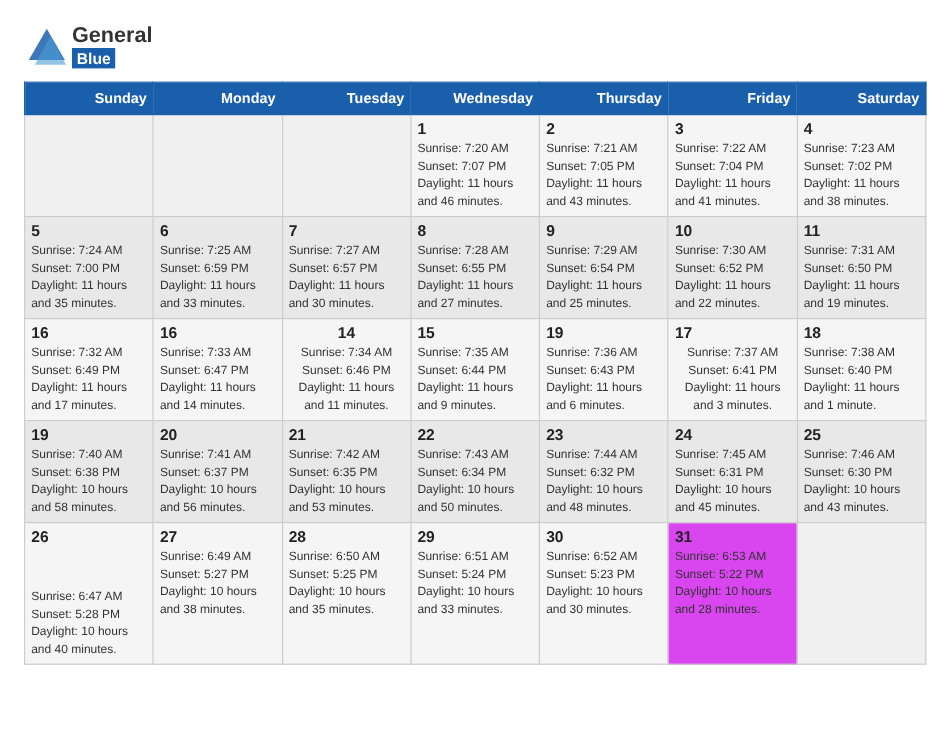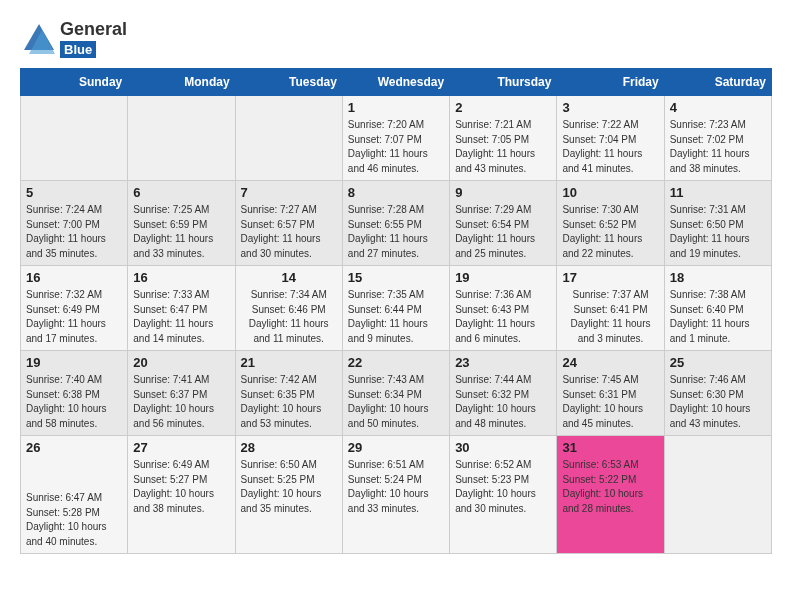--- a/index.html
+++ b/index.html
@@ -295,21 +295,21 @@
           <div class="day-info" style="white-space: pre-line;">Sunrise: 6:51 AM
 Sunset: 5:24 PM
 Daylight: 10 hours and 33 minutes.</div>
         </td>
         <td style="background: rgb(245, 245, 245);">
           <div class="day-number">30</div>
           <div class="day-info" style="white-space: pre-line;">Sunrise: 6:52 AM
 Sunset: 5:23 PM
 Daylight: 10 hours and 30 minutes.</div>
         </td>
-        <td style="background: #ec4899;">
+        <td style="background: #d946ef;">
           <div class="day-number">31</div>
           <div class="day-info" style="white-space: pre-line;">Sunrise: 6:53 AM
 Sunset: 5:22 PM
 Daylight: 10 hours and 28 minutes.</div>
         </td>
         <td style="background: rgb(240, 240, 240);"></td>
       </tr>
     </tbody>
 </table>
 

